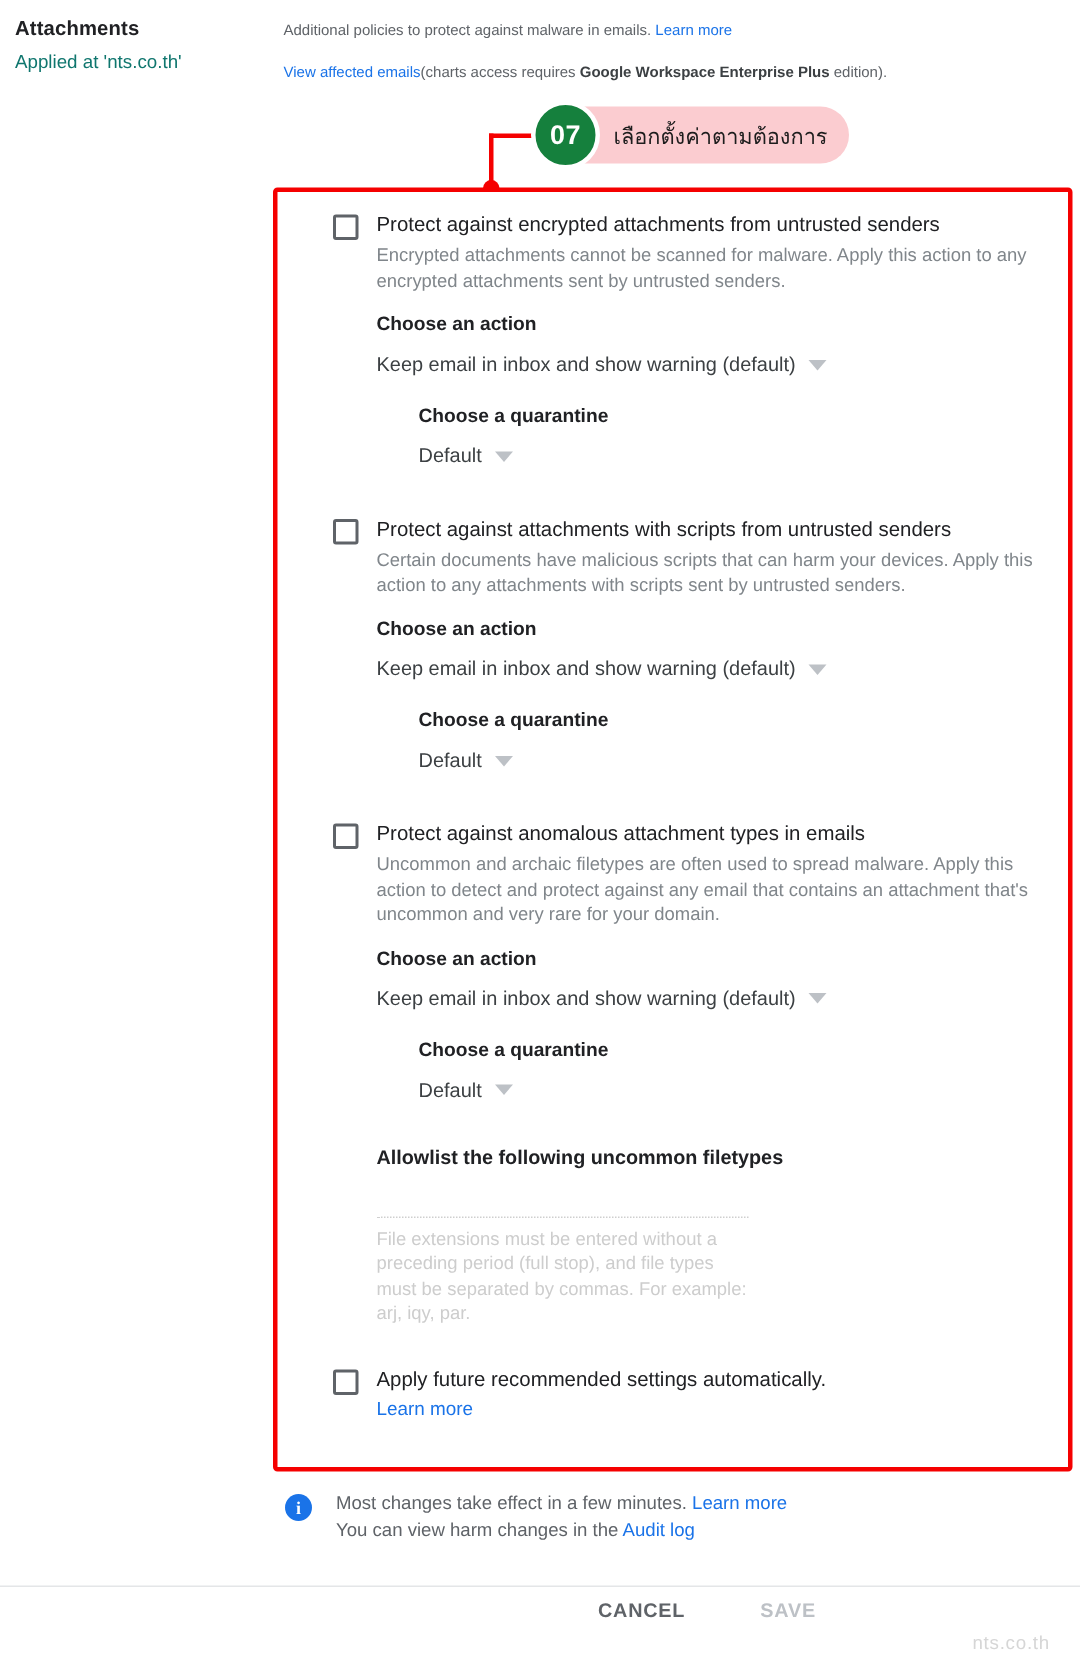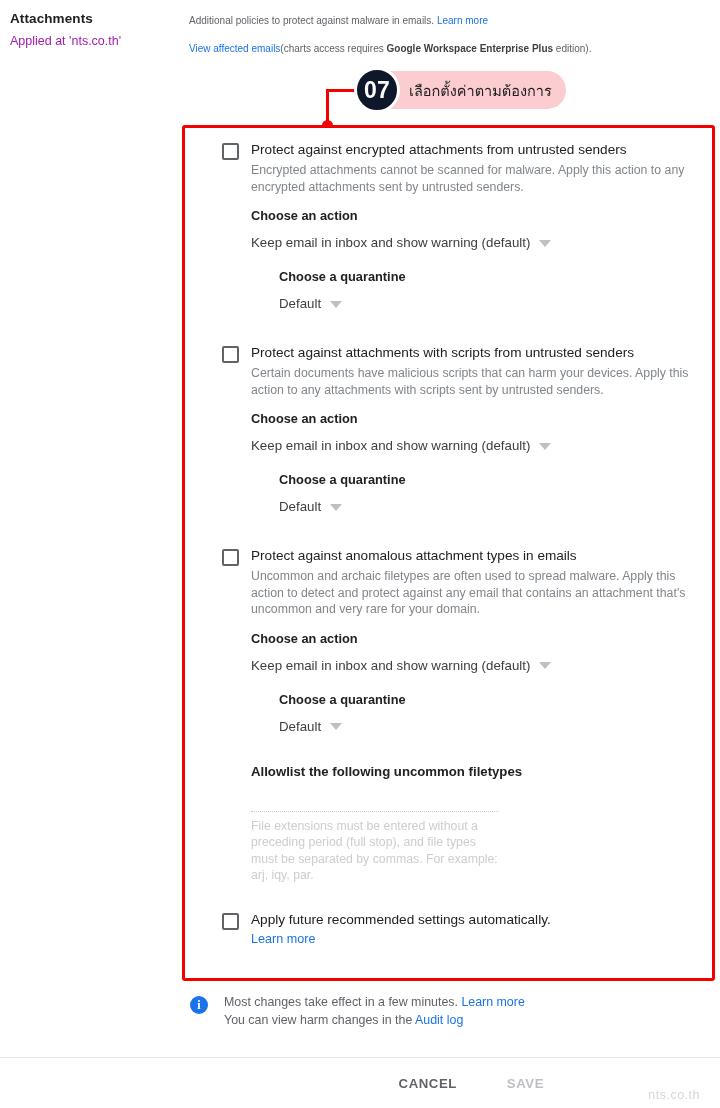--- a/index.html
+++ b/index.html
@@ -26,21 +26,21 @@
   .left-title {
     font-size: 13.5px;
     font-weight: bold;
     color: #202124;
     letter-spacing: .1px;
     line-height: 18px;
   }
   .left-sub {
     margin-top: 5px;
     font-size: 12.5px;
-    color: #a21caf;
+    color: #0f766e;
     line-height: 17px;
   }
 
   
   .hdr {
     position: absolute;
     left: 189px; top: 12px;
     width: 500px;
   }
   .hdr-line {
@@ -72,24 +72,24 @@
     font-size: 14.5px;
     color: #1d1d1d;
     white-space: nowrap;
     font-family: "DejaVu Sans", "Liberation Sans", sans-serif;
   }
   .callout .badge {
     position: absolute;
     left: 28px; top: -3px;
     width: 46px; height: 46px;
     border-radius: 50%;
-    background: #0f172a;
+    background: #15803d;
     border: 3px solid #ffffff;
     color: #ffffff;
-    font-size: 23px;
+    font-size: 18px;
     font-weight: bold;
     display: flex; align-items: center; justify-content: center;
     letter-spacing: .3px;
   }
   
   .callout .elbow-h {
     position: absolute;
     left: 0px; top: 19px;
     width: 34px; height: 3px;
     background: #f50000;
@@ -238,21 +238,21 @@
     position: absolute;
     left: 0; top: 1057px;
     width: 720px; height: 1px;
     background: #e4e6e8;
   }
   .footer {
     position: absolute;
     left: 0; top: 1058px;
     width: 576px; height: 50px;
     display: flex;
-    align-items: center;
+    align-items: flex-start;
     justify-content: flex-end;
     padding-right: 20px;
   }
   .btn {
     font-size: 13.2px;
     font-weight: bold;
     letter-spacing: .55px;
     padding: 8px 12px;
     background: transparent;
     border: none;

